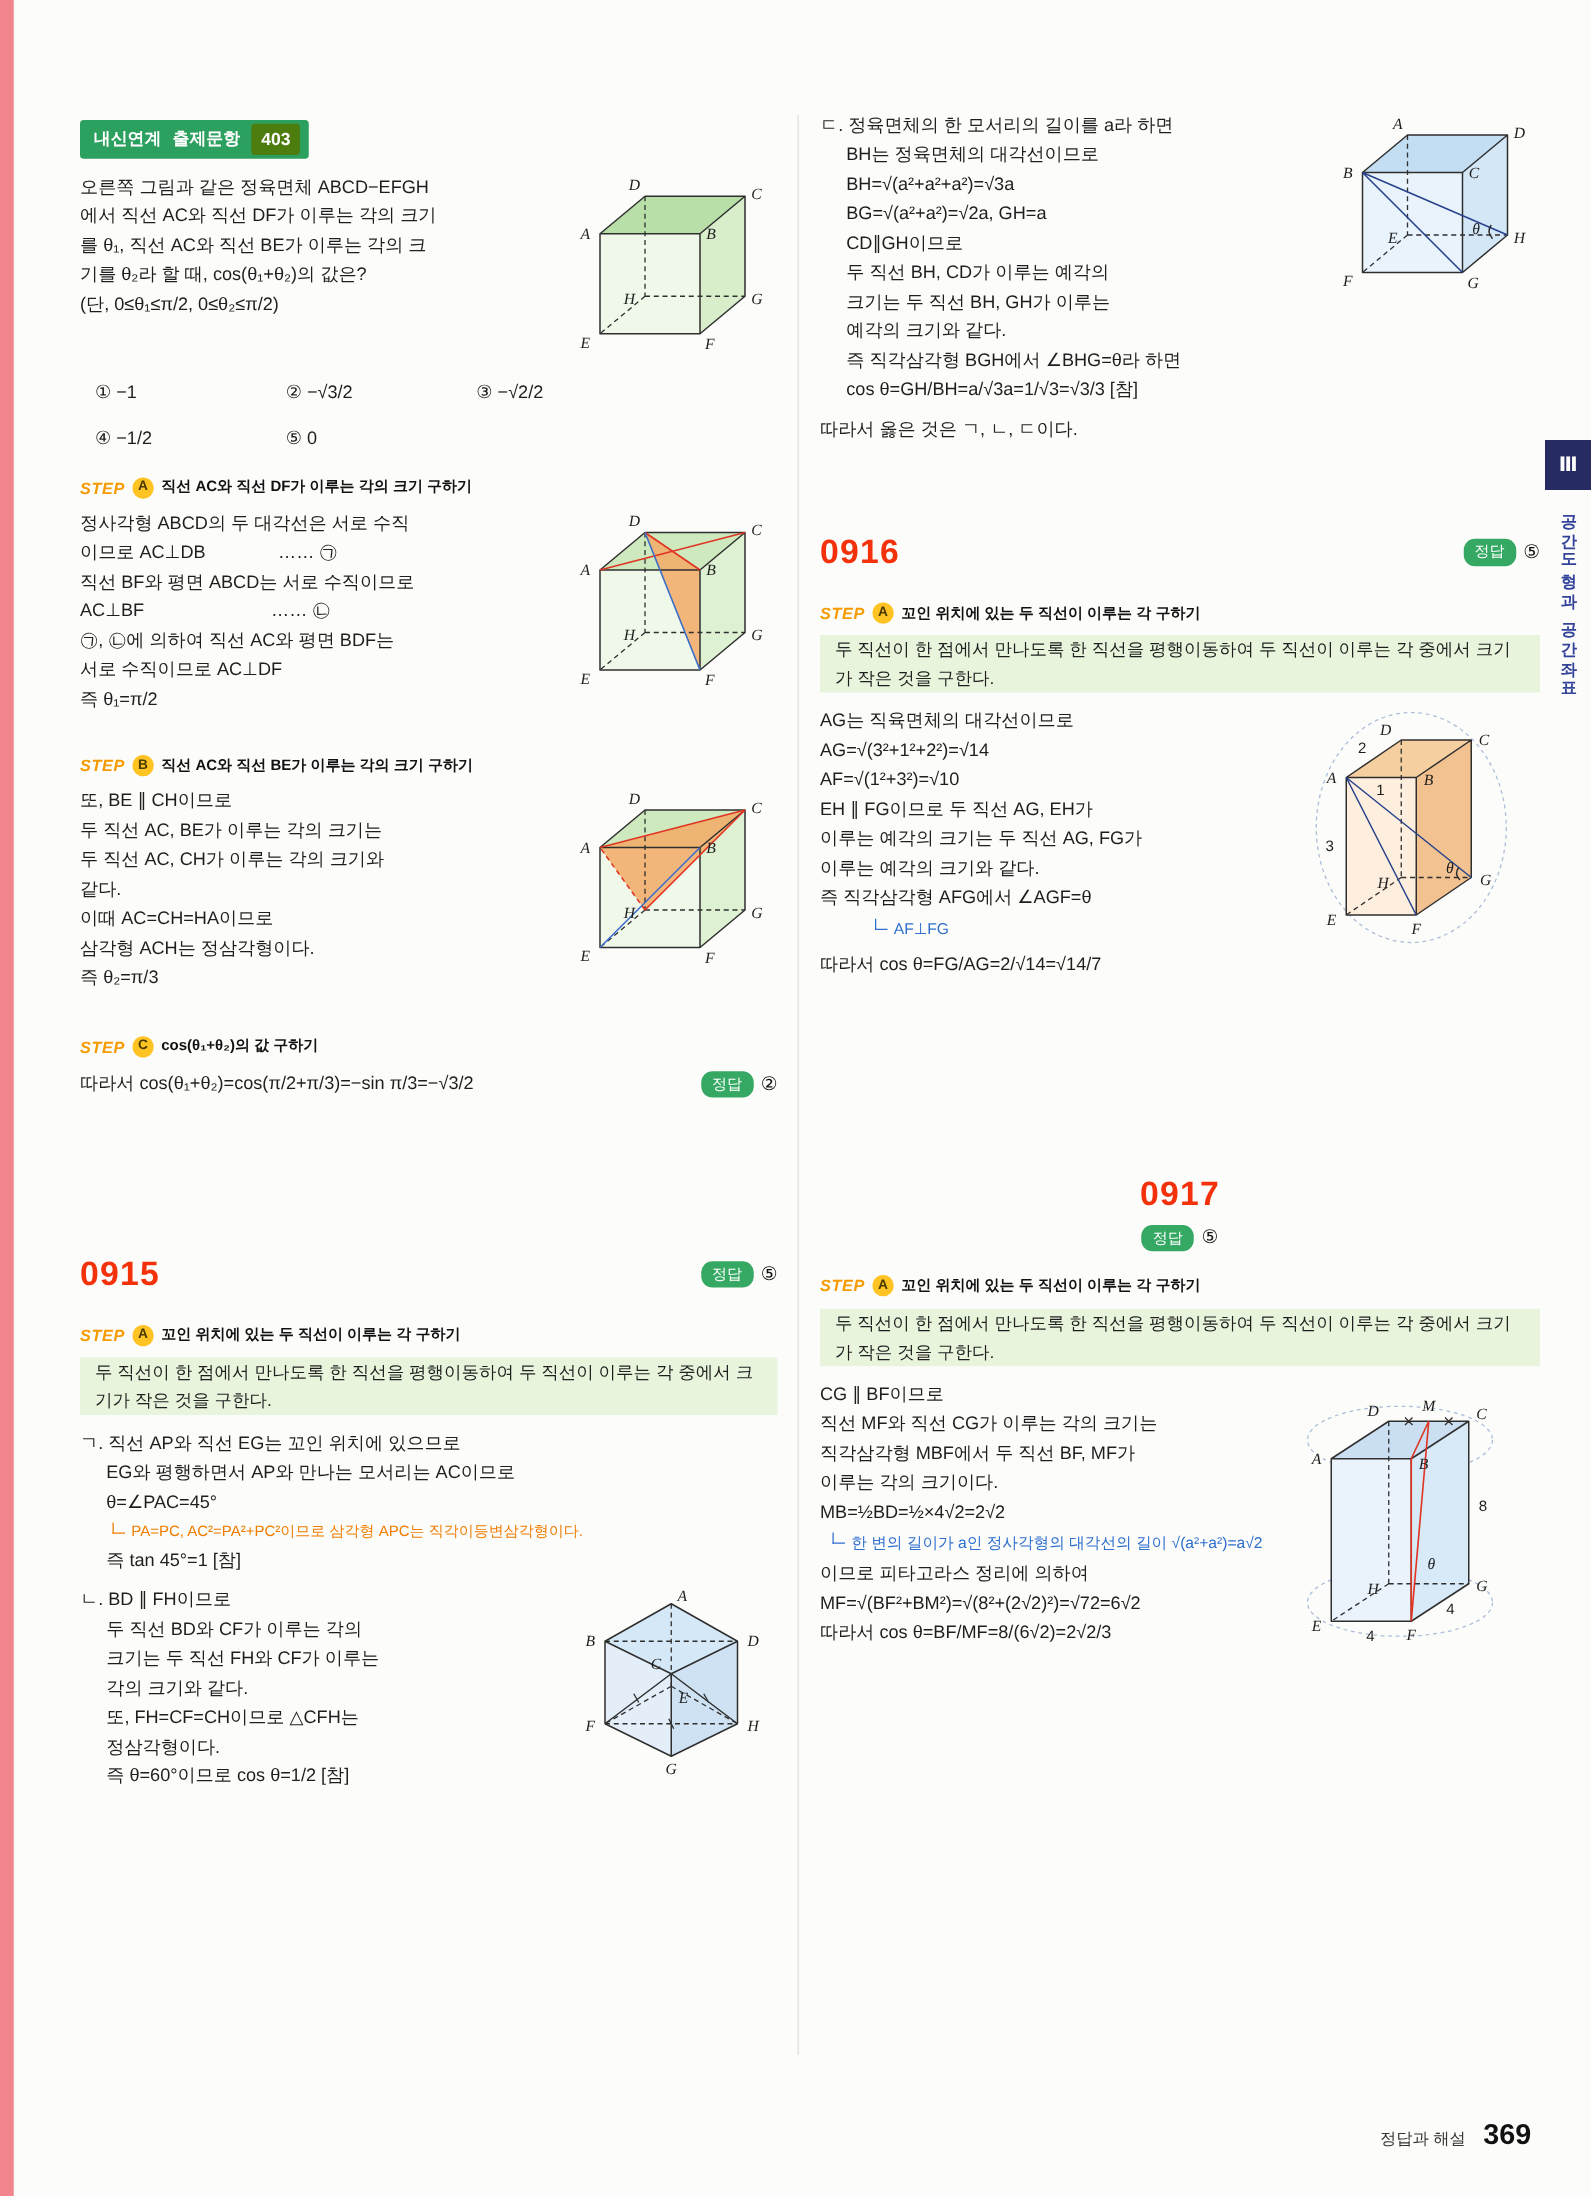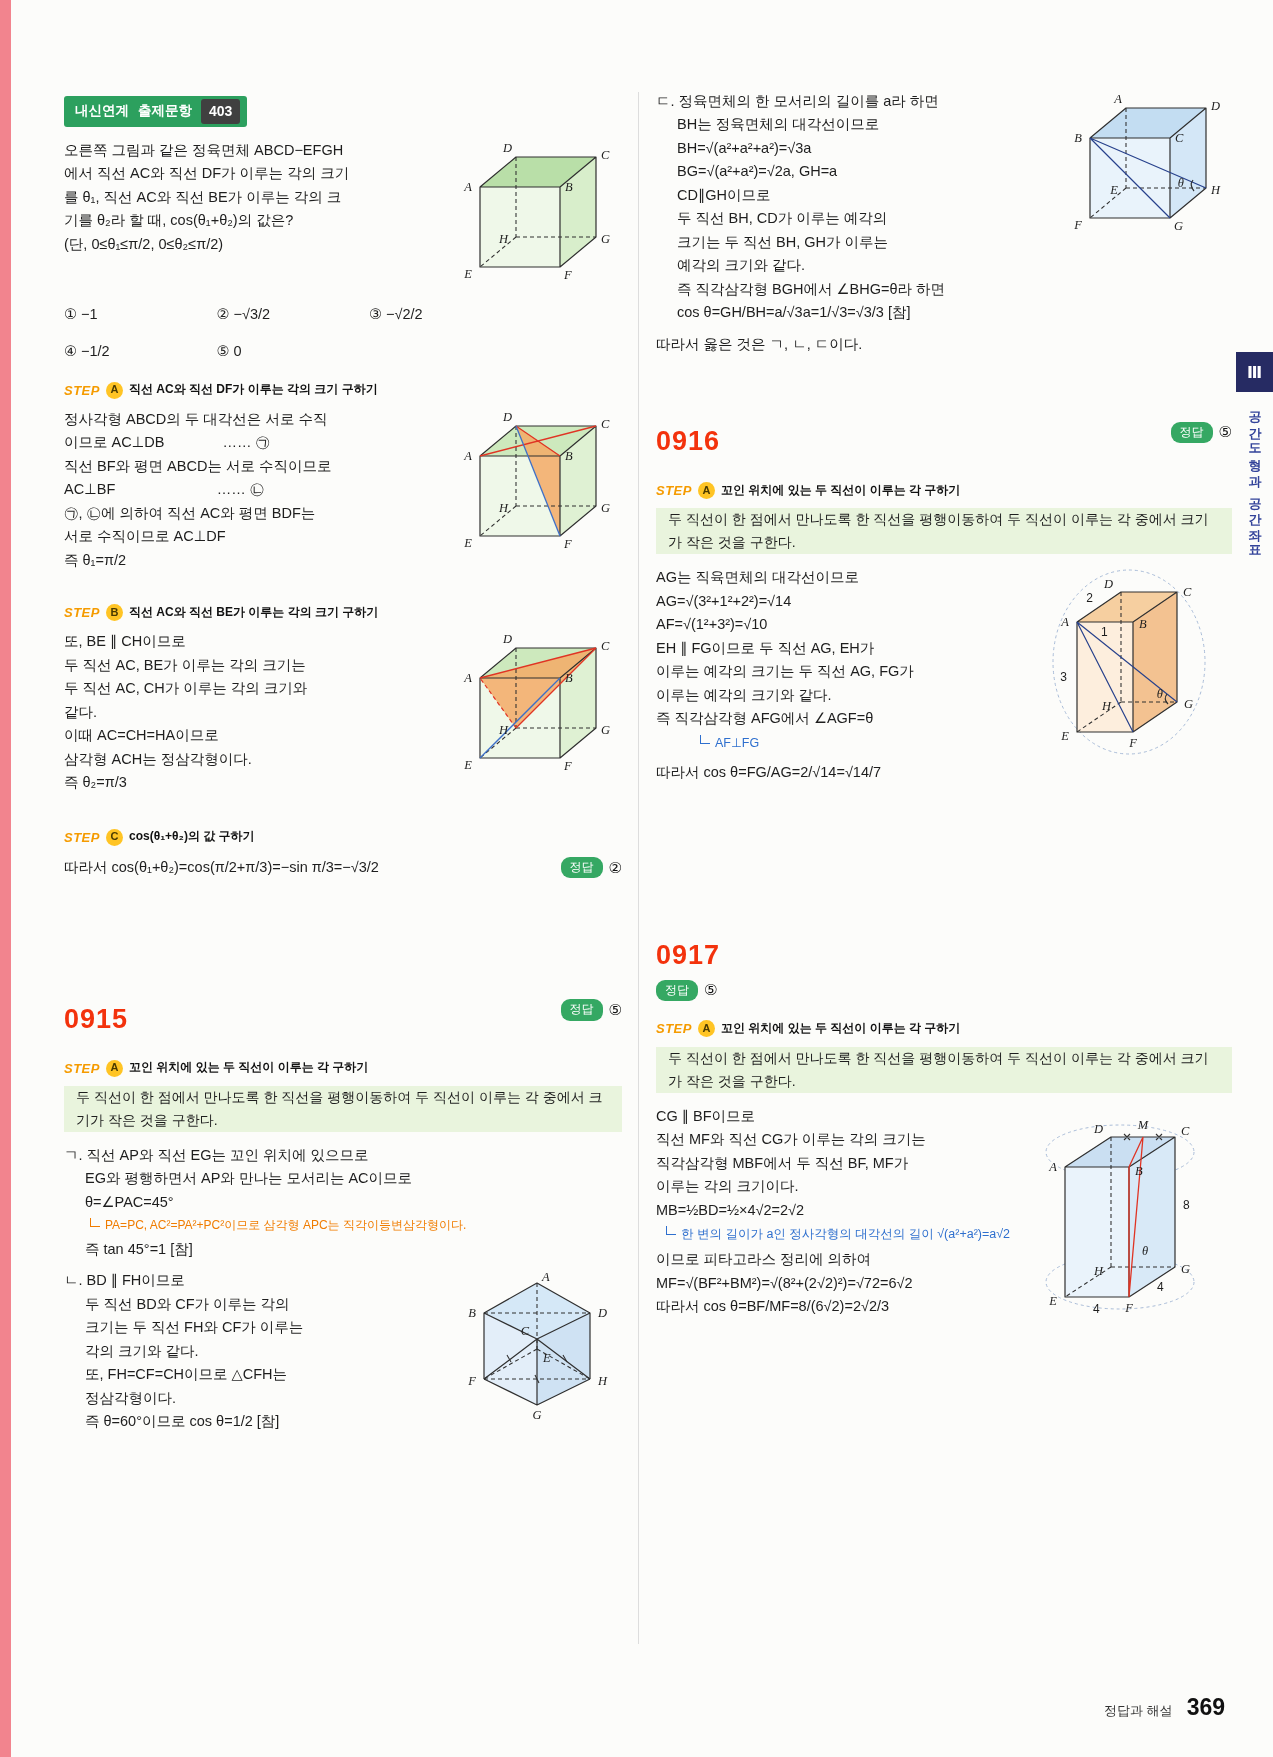--- a/index.html
+++ b/index.html
@@ -17,35 +17,35 @@
   .lines { white-space:pre-line; }
   .indent { padding-left:21px; }
   .flexrow { display:flex; gap:6px; align-items:flex-start; }
   .flexrow .txt { flex:1 1 auto; min-width:0; }
   .fig { flex:0 0 auto; }
   svg { overflow:visible; display:block; }
 
   
   .badge403 { display:inline-flex; align-items:center; gap:9px; background:#2ca05e; color:#fff;
               font-size:13.5px; font-weight:bold; padding:3px 7px 3px 11px; border-radius:3px; margin-bottom:12px; }
-  .b-num { background:#404040; padding:1px 8px; border-radius:3px; font-size:14px; }
+  .b-num { background:#4d7c0f; padding:1px 8px; border-radius:3px; font-size:14px; }
 
   
   .choices { display:grid; grid-template-columns:repeat(3,1fr); row-gap:14px; width:82%;
-             margin:14px 0 16px; font-size:14.5px; }
+             margin:14px 12px 16px; font-size:14.5px; }
 
   
   .step-head { display:flex; align-items:center; gap:6px; margin:16px 0 7px; }
   .step-word { color:#f59b00; font-weight:bold; font-style:italic; font-size:13px; letter-spacing:.5px; }
   .step-circle { width:17px; height:17px; border-radius:50%; background:#ffc424; color:#4a3a00;
                  font-weight:bold; font-size:11px; display:flex; align-items:center; justify-content:center; }
   .step-title { font-weight:bold; color:#111; font-size:12px; }
 
   
-  .prob-head { display:flex; align-items:flex-start; justify-content:space-between; margin-bottom:4px; }
+  .prob-head { display:flex; align-items:center; justify-content:space-between; margin-bottom:4px; }
   .prob-num { color:#f3320c; font-size:27px; font-weight:bold; letter-spacing:1px; }
   .ans { display:inline-flex; align-items:center; gap:6px; }
   .ans-pill { background:#35a863; color:#fff; font-size:12px; padding:1px 9px; border-radius:9px; }
   .ans-num { font-size:15px; color:#111; }
   .result-row { display:flex; justify-content:space-between; align-items:center; margin-top:8px; }
 
   .tipbox { background:#e9f4dd; padding:0 12px; font-size:14px; line-height:1.65; margin:4px 0 12px; }
 
   .note-orange { color:#f07c00; font-size:12px; margin:2px 0 2px 26px; display:flex; gap:5px; align-items:flex-start; }
   .note-blue { color:#2e6fce; font-size:12.5px; margin:2px 0 4px 44px; display:flex; gap:5px; align-items:flex-start; }

